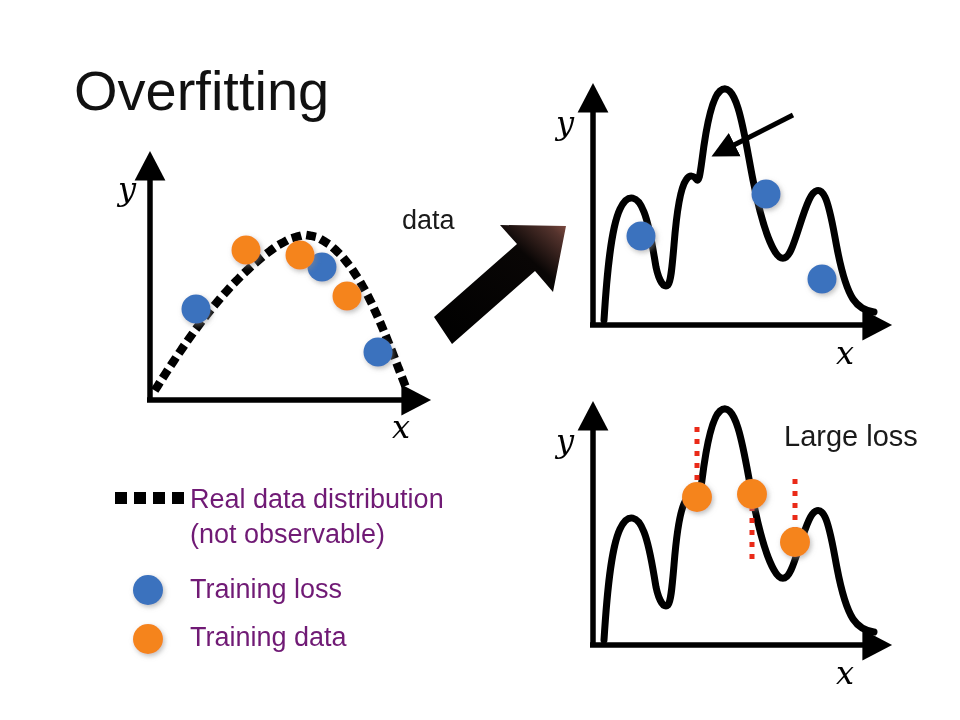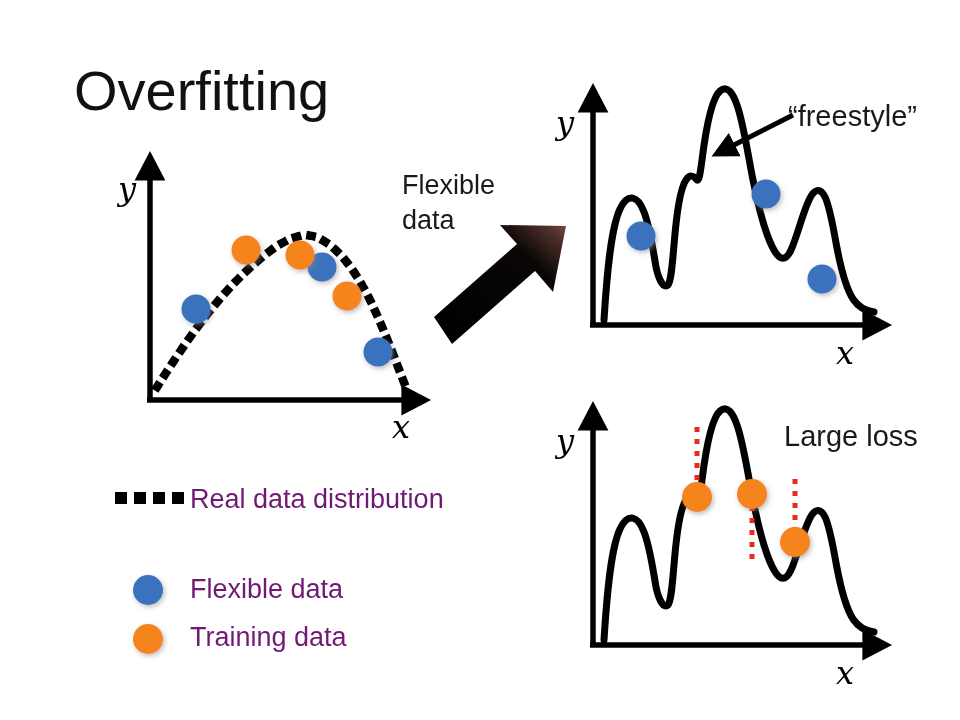--- a/index.html
+++ b/index.html
@@ -229,29 +229,29 @@
   <div class="txt axis-lab" style="left:118px; top:170px;">y</div>
   <div class="txt axis-lab" style="left:392px; top:408px;">x</div>
 
   <div class="txt axis-lab" style="left:556px; top:104px;">y</div>
   <div class="txt axis-lab" style="left:836px; top:334px;">x</div>
 
   <div class="txt axis-lab" style="left:556px; top:422px;">y</div>
   <div class="txt axis-lab" style="left:836px; top:654px;">x</div>
 
   <div class="txt" id="flex-model">
-    <span>Flexible</span><br>
+    <br>
     <span>data</span>
   </div>
 
-  <div class="txt" id="freestyle">“freestyle”</div>
 
   <div class="txt" id="large-loss">Large loss</div>
 
   <div class="txt legend-text" id="legend-real">
     <span>Real data distribution</span><br>
+    <span>(not observable)</span>
   </div>
 
-  <div class="txt legend-text" id="legend-train">Flexible data</div>
+  <div class="txt legend-text" id="legend-train">Training loss</div>
 
   <div class="txt legend-text" id="legend-test">Training data</div>
 
 </div>
 
 </body></html>

